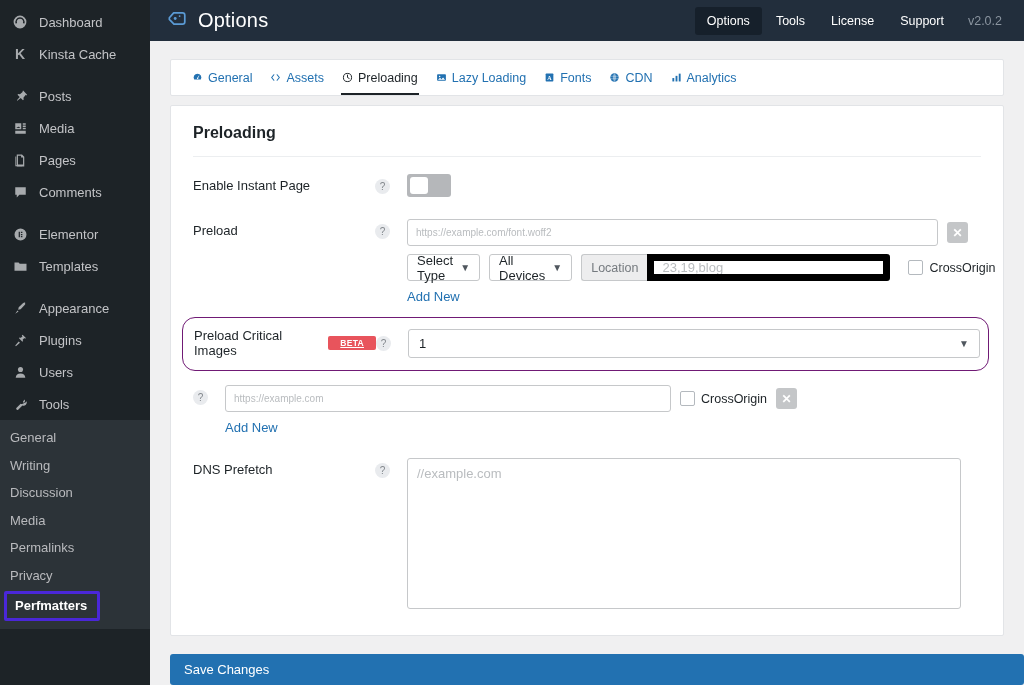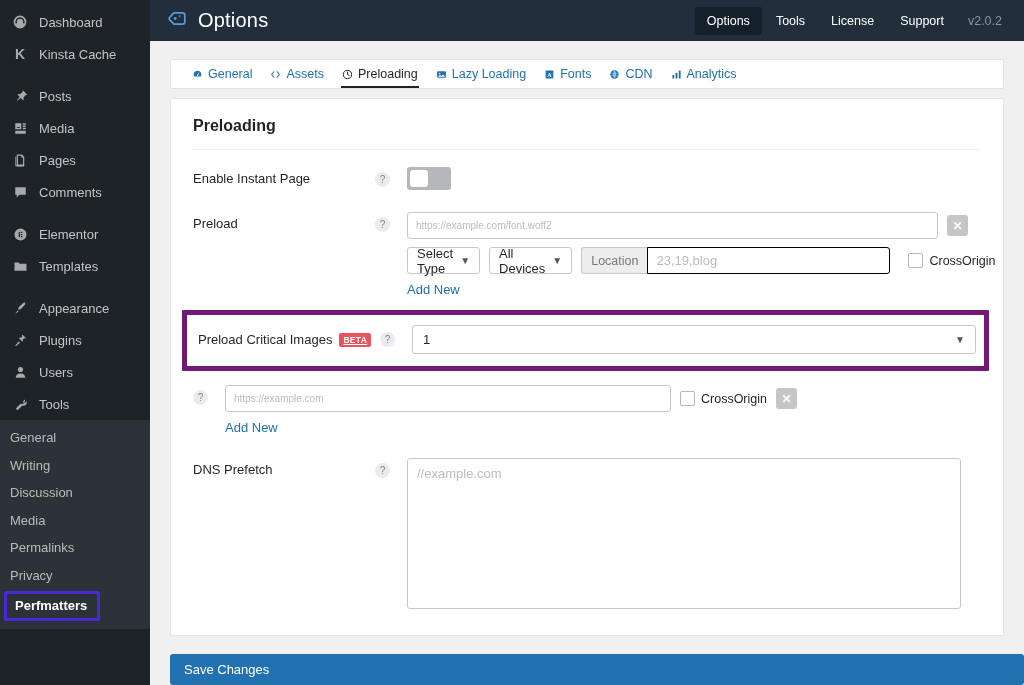--- a/index.html
+++ b/index.html
@@ -117,21 +117,21 @@
     display: flex; align-items: flex-start;
     padding: 17px 22px 0 22px; position: relative;
   }
   .row-label {
     width: 182px; min-width: 182px;
     font-size: 13px; color: #1d2327; padding-top: 4px;
     display: flex; align-items: center; gap: 7px;
   }
   .beta-badge {
     background: #e8545c; color: #fff; font-size: 8.5px; font-weight: bold;
-    padding: 2px 4px; border-radius: 2px; letter-spacing: .3px; text-decoration: underline;
+    padding: 2px 12px; border-radius: 2px; letter-spacing: .3px; text-decoration: underline;
   }
   .help {
     width: 15px; height: 15px; min-width: 15px; border-radius: 50%;
     background: #e9ebee; color: #82878c;
     font-size: 10px; display: flex; align-items: center; justify-content: center;
     margin-top: 5px; margin-right: 17px;
   }
   .row-field { flex: 1; }
 
   
@@ -164,21 +164,21 @@
   }
   .caret { font-size: 10px; color: #50575e; }
 
   .loc-group { display: flex; align-items: stretch; }
   .loc-addon {
     background: #ededee; border: 1px solid #c6c8ca; border-right: none;
     border-radius: 3px 0 0 3px; font-size: 12.5px; color: #757a7f;
     display: flex; align-items: center; padding: 0 9px; white-space: nowrap;
   }
   .loc-input {
-    height: 27px; border: 1px solid #000000; border-radius: 0 3px 3px 0;
+    height: 27px; border: 7px solid #000000; border-radius: 0 3px 3px 0;
     font-size: 13px; padding: 0 8px; width: 243px; color: #1d2327;
     font-family: "Liberation Sans", sans-serif;
   }
   .loc-input::placeholder { color: #b9bcbf; }
 
   .cbox-wrap { display: flex; align-items: center; gap: 6px; font-size: 12.5px; color: #1d2327; }
   .cbox {
     width: 15px; height: 15px; min-width: 15px;
     border: 1px solid #b4b9be; border-radius: 2px; background: #fff;
   }
@@ -186,21 +186,21 @@
 
   .big-select {
     height: 29px; width: 100%; border: 1px solid #c6c8ca; border-radius: 3px;
     background: #fff; font-size: 13px; color: #1d2327;
     display: flex; align-items: center; justify-content: space-between;
     padding: 0 10px;
   }
 
   
   #row-critical-images {
-    border: 5px solid #701a75; border-radius: 1px;
+    border: 1px solid #701a75; border-radius: 13px;
     margin: 12px 14px 0 11px; padding: 10px 8px 12px 11px;
     align-items: center;
   }
   #row-critical-images .row-label { padding-top: 0; }
   #row-critical-images .help { margin-top: 0; }
 
   .ta {
     width: 554px; height: 151px; border: 1px solid #c6c8ca; border-radius: 3px;
     font-size: 13px; color: #1d2327; padding: 7px 9px; resize: none;
     font-family: "Liberation Sans", sans-serif; background: #fff;

